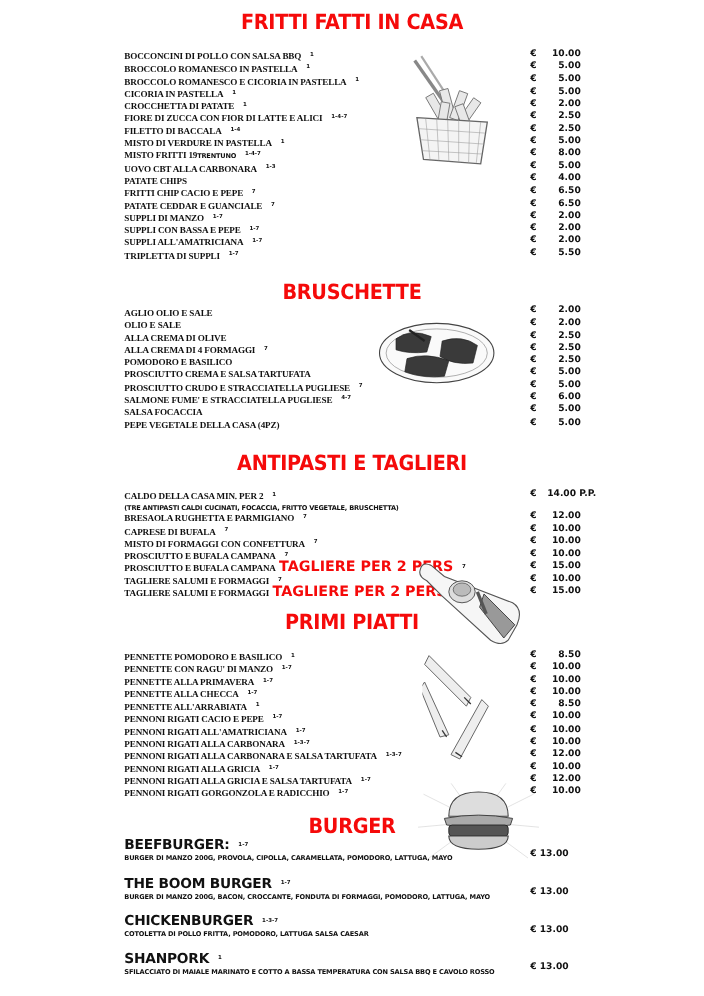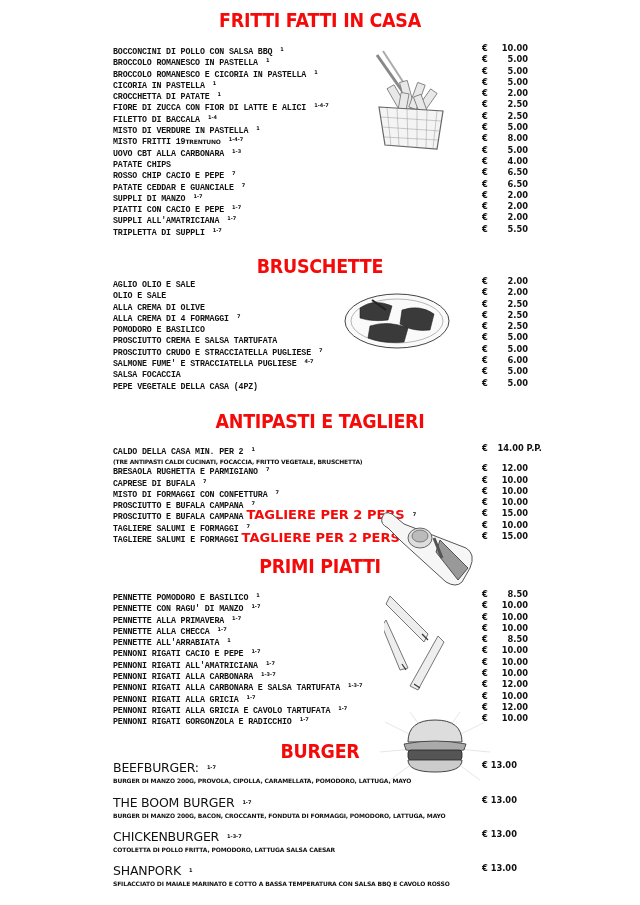--- a/index.html
+++ b/index.html
@@ -8,40 +8,40 @@
 
     .section-title {
       position: absolute; left: 0; width: 640px; text-align: center;
       color: #f50a0a; font-family: "DejaVu Sans", sans-serif; font-weight: bold;
       font-size: 19px; letter-spacing: -0.3px; transform: scaleX(0.92);
     }
 
     .list { position: absolute; left: 113px; width: 460px; }
     .row { position: relative; height: 11.3px; line-height: 11.3px; white-space: nowrap; }
     .name {
-      font-family: Liberation Mono, monospace; font-weight: bold; font-size: 8.3px;
+      font-family: Liberation Serif, serif; font-weight: bold; font-size: 8.3px;
       letter-spacing: -0.15px; display: inline-block; transform-origin: left center;
     }
     .allerg { font-size: 5px; font-weight: bold; vertical-align: 3px; margin-left: 8px; }
     .tag { color: #f50a0a; font-weight: bold; font-size: 13px; margin-left: 3px; }
     .note { font-weight: bold; font-size: 6px; letter-spacing: -0.2px; }
     .price {
       position: absolute; left: 369px; top: 0; width: 46px;
       font-family: "DejaVu Sans", sans-serif; font-weight: bold; font-size: 8.3px;
       display: flex; justify-content: space-between;
     }
     .price .cur { }
     .price .val { text-align: right; }
     .price.wide { width: 60px; }
     .price.wide .val { text-align: left; }
 
     .burger { position: absolute; left: 113px; width: 460px; }
-    .burger .bname { font-weight: normal; font-size: 12.5px; letter-spacing: -0.2px; }
+    .burger .bname { font-weight: bold; font-size: 12.5px; letter-spacing: -0.2px; }
     .burger .bdesc { font-weight: bold; font-size: 6px; letter-spacing: -0.15px; margin-top: 1px; white-space: nowrap; }
-    .burger .bprice { position: absolute; left: 369px; top: 3px; font-weight: bold; font-size: 8.3px; }
+    .burger .bprice { position: absolute; left: 369px; top: 13px; font-weight: bold; font-size: 8.3px; }
 
     .illus { position: absolute; }
   </style>
 </head>
 <body>
 
 <div class="section-title" style="top:9px;">FRITTI FATTI IN CASA</div>
 <div class="list" style="top:43px;" id="list-fritti">
     <div class="row"><span class="name">BOCCONCINI DI POLLO CON SALSA BBQ</span><span class="allerg">1</span><span class="price">
         <span class="cur">€</span>
@@ -80,33 +80,33 @@
         <span class="val">8.00</span>
       </span></div>
     <div class="row"><span class="name">UOVO CBT ALLA CARBONARA</span><span class="allerg">1-3</span><span class="price">
         <span class="cur">€</span>
         <span class="val">5.00</span>
       </span></div>
     <div class="row"><span class="name">PATATE CHIPS</span><span class="price">
         <span class="cur">€</span>
         <span class="val">4.00</span>
       </span></div>
-    <div class="row"><span class="name">ROSSO CHIP CACIO E PEPE</span><span class="allerg">7</span><span class="price">
+    <div class="row"><span class="name">FRITTI CHIP CACIO E PEPE</span><span class="allerg">7</span><span class="price">
         <span class="cur">€</span>
         <span class="val">6.50</span>
       </span></div>
     <div class="row"><span class="name">PATATE CEDDAR E GUANCIALE</span><span class="allerg">7</span><span class="price">
         <span class="cur">€</span>
         <span class="val">6.50</span>
       </span></div>
     <div class="row"><span class="name">SUPPLI DI MANZO</span><span class="allerg">1-7</span><span class="price">
         <span class="cur">€</span>
         <span class="val">2.00</span>
       </span></div>
-    <div class="row"><span class="name">PIATTI CON CACIO E PEPE</span><span class="allerg">1-7</span><span class="price">
+    <div class="row"><span class="name">SUPPLI CON BASSA E PEPE</span><span class="allerg">1-7</span><span class="price">
         <span class="cur">€</span>
         <span class="val">2.00</span>
       </span></div>
     <div class="row"><span class="name">SUPPLI ALL'AMATRICIANA</span><span class="allerg">1-7</span><span class="price">
         <span class="cur">€</span>
         <span class="val">2.00</span>
       </span></div>
     <div class="row"><span class="name">TRIPLETTA DI SUPPLI</span><span class="allerg">1-7</span><span class="price">
         <span class="cur">€</span>
         <span class="val">5.50</span>
@@ -229,21 +229,21 @@
         <span class="val">10.00</span>
       </span></div>
     <div class="row"><span class="name">PENNONI RIGATI ALLA CARBONARA E SALSA TARTUFATA</span><span class="allerg">1-3-7</span><span class="price">
         <span class="cur">€</span>
         <span class="val">12.00</span>
       </span></div>
     <div class="row"><span class="name">PENNONI RIGATI ALLA GRICIA</span><span class="allerg">1-7</span><span class="price">
         <span class="cur">€</span>
         <span class="val">10.00</span>
       </span></div>
-    <div class="row"><span class="name">PENNONI RIGATI ALLA GRICIA E CAVOLO TARTUFATA</span><span class="allerg">1-7</span><span class="price">
+    <div class="row"><span class="name">PENNONI RIGATI ALLA GRICIA E SALSA TARTUFATA</span><span class="allerg">1-7</span><span class="price">
         <span class="cur">€</span>
         <span class="val">12.00</span>
       </span></div>
     <div class="row"><span class="name">PENNONI RIGATI GORGONZOLA E RADICCHIO</span><span class="allerg">1-7</span><span class="price">
         <span class="cur">€</span>
         <span class="val">10.00</span>
       </span></div>
   </div>
 
 <div class="section-title" style="top:740px;">BURGER</div>

